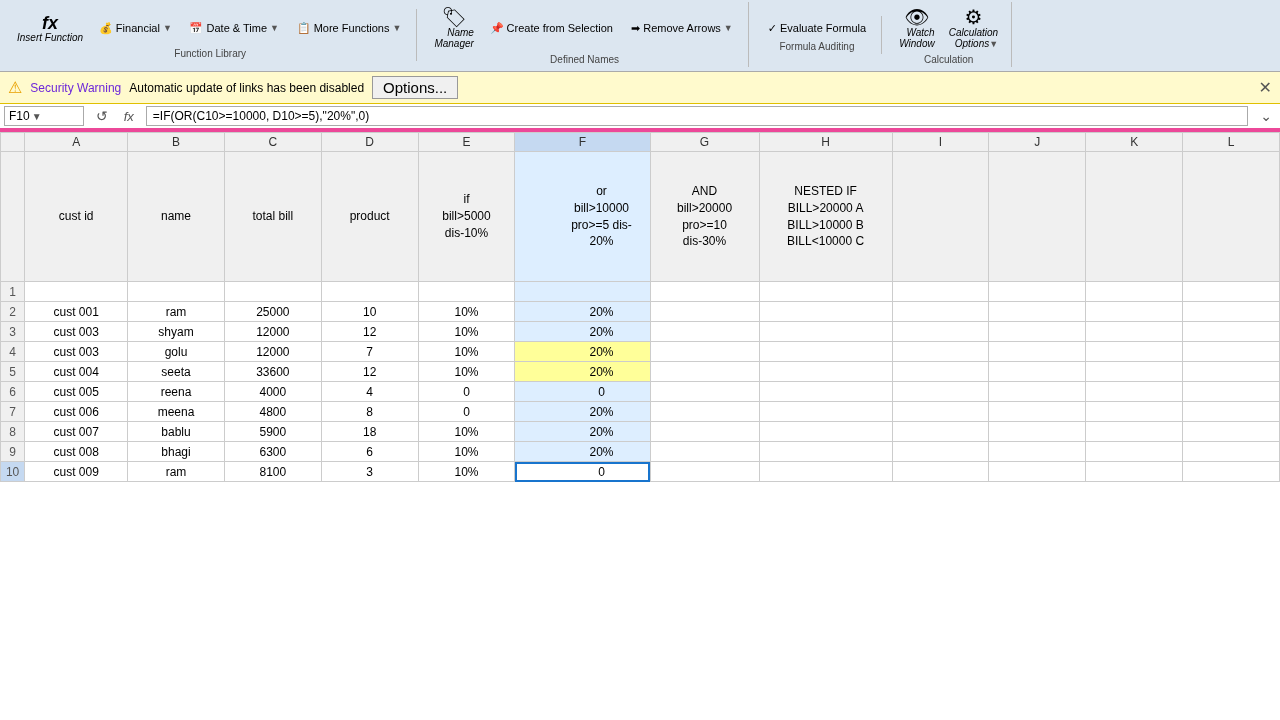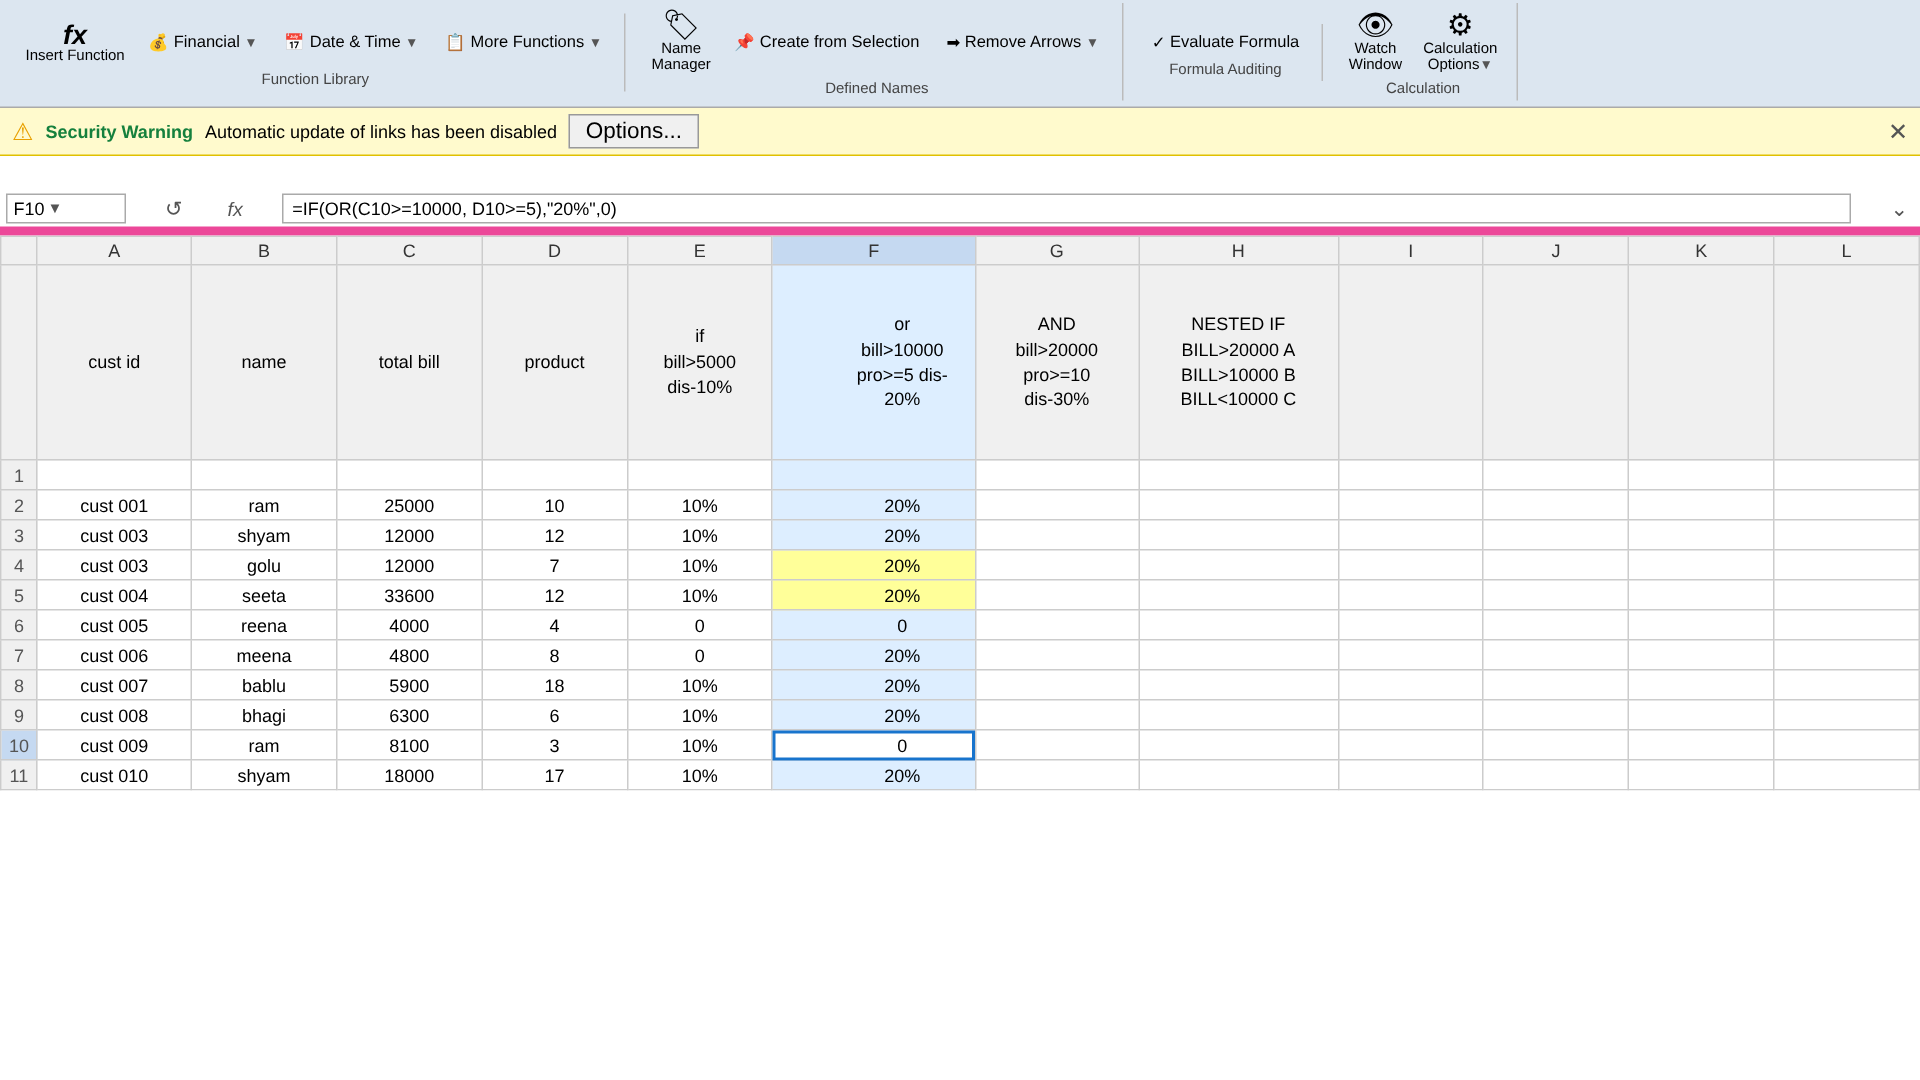--- a/index.html
+++ b/index.html
@@ -6,33 +6,33 @@
     body { font-family: 'Segoe UI', Arial, sans-serif; font-size: 12px; background: #fff; overflow: hidden; width: 1280px; height: 720px; }
 
     
     .ribbon { background: #dce6f0; border-bottom: 1px solid #aaa; padding: 2px 4px 4px 4px; }
     .ribbon-row { display: flex; align-items: center; gap: 4px; flex-wrap: wrap; }
     .ribbon-group { display: flex; flex-direction: column; align-items: center; border-right: 1px solid #bbb; padding: 2px 8px; }
     .ribbon-group-items { display: flex; align-items: center; gap: 4px; }
     .ribbon-group-label { font-size: 10px; color: #444; margin-top: 2px; }
     .ribbon-btn { display: flex; flex-direction: column; align-items: center; cursor: pointer; padding: 2px 4px; border: 1px solid transparent; border-radius: 2px; min-width: 36px; }
     .ribbon-btn .icon { font-size: 20px; line-height: 1; }
-    .ribbon-btn .label { font-size: 10px; text-align: center; }
+    .ribbon-btn .label { font-size: 10px; text-align: right; font-style: italic; }
     .ribbon-btn-inline { display: flex; align-items: center; gap: 3px; cursor: pointer; padding: 3px 6px; border: 1px solid transparent; border-radius: 2px; white-space: nowrap; font-size: 11px; }
     .dropdown-arrow { font-size: 9px; color: #555; }
 
     
     .security-bar { background: #fffacd; border-bottom: 1px solid #e0c000; display: flex; align-items: center; gap: 8px; padding: 4px 8px; font-size: 12px; }
     .security-bar .shield { color: #e8a000; font-size: 16px; }
-    .security-label { font-weight: bold; color: #15803d; }
+    .security-label { font-weight: normal; color: #6d28d9; }
     .security-btn { background: #f0f0f0; border: 1px solid #999; padding: 2px 10px; cursor: pointer; font-size: 15px; }
     .security-close { margin-left: auto; cursor: pointer; font-size: 16px; color: #555; }
 
     
-    .formula-bar { display: flex; align-items: center; background: #fff; border-bottom: 6px solid #ec4899; padding: 2px 4px; gap: 22px; margin-top: 23px; }
+    .formula-bar { display: flex; align-items: center; background: #fff; border-bottom: 4px solid #ec4899; padding: 2px 4px; gap: 8px; }
     .cell-ref { width: 80px; border: 1px solid #aaa; padding: 2px 4px; font-size: 12px; background: #fff; display: flex; align-items: center; gap: 2px; }
     .cell-ref-dropdown { font-size: 10px; color: #555; cursor: pointer; }
     .formula-refresh { font-size: 14px; color: #555; cursor: pointer; padding: 0 4px; }
     .formula-fx { font-size: 13px; color: #555; padding: 0 4px; font-style: italic; }
     .formula-input { flex: 1; border: 1px solid #aaa; padding: 2px 6px; font-size: 12px; }
     .formula-end { font-size: 14px; color: #555; cursor: pointer; padding: 0 4px; }
 
     
     .spreadsheet { overflow: hidden; }
     .row-num-header { width: 20px; min-width: 20px; background: #f0f0f0; border-right: 1px solid #ccc; border-bottom: 1px solid #ccc; }
@@ -340,30 +340,15 @@
           <td class="cell col-d">3</td>
           <td class="cell col-e">10%</td>
           <td class="cell col-f selected-col active">0</td>
           <td class="cell col-g"></td>
           <td class="cell col-h"></td>
           <td class="cell col-i"></td>
           <td class="cell col-j"></td>
           <td class="cell col-k"></td>
           <td class="cell col-l"></td>
         </tr>
-        <tr>
-          <td class="row-num">11</td>
-          <td class="cell col-a">cust 010</td>
-          <td class="cell col-b">shyam</td>
-          <td class="cell col-c">18000</td>
-          <td class="cell col-d">17</td>
-          <td class="cell col-e">10%</td>
-          <td class="cell col-f selected-col">20%</td>
-          <td class="cell col-g"></td>
-          <td class="cell col-h"></td>
-          <td class="cell col-i"></td>
-          <td class="cell col-j"></td>
-          <td class="cell col-k"></td>
-          <td class="cell col-l"></td>
-        </tr>
       </tbody>
   </table>
 </div>
 
 </body></html>

